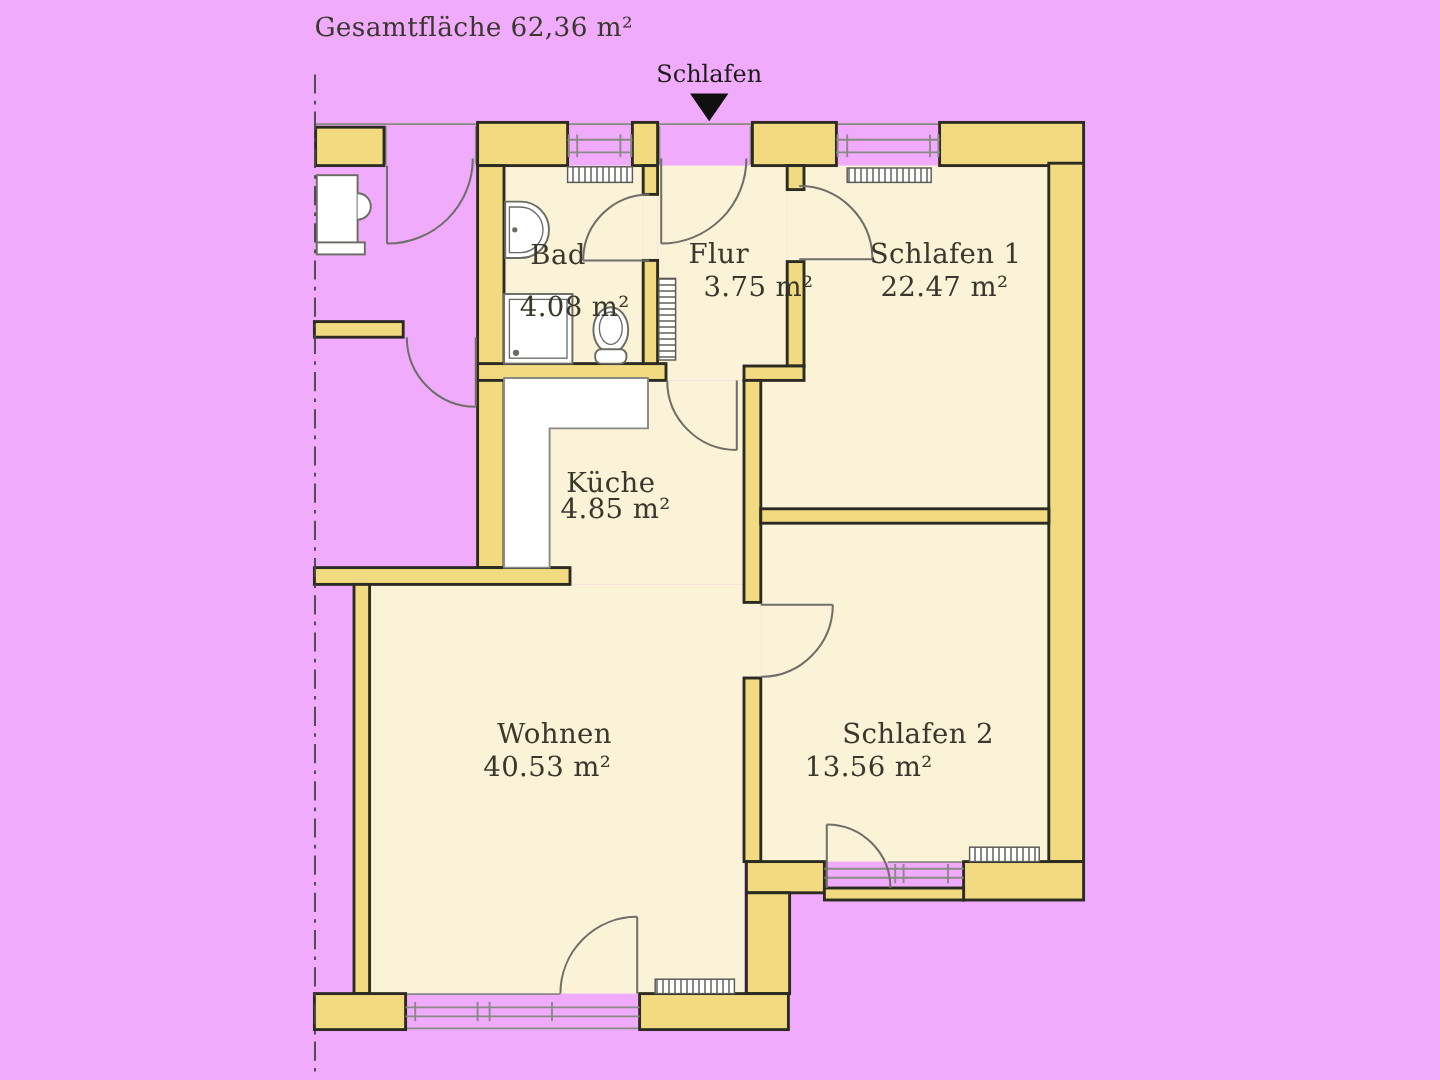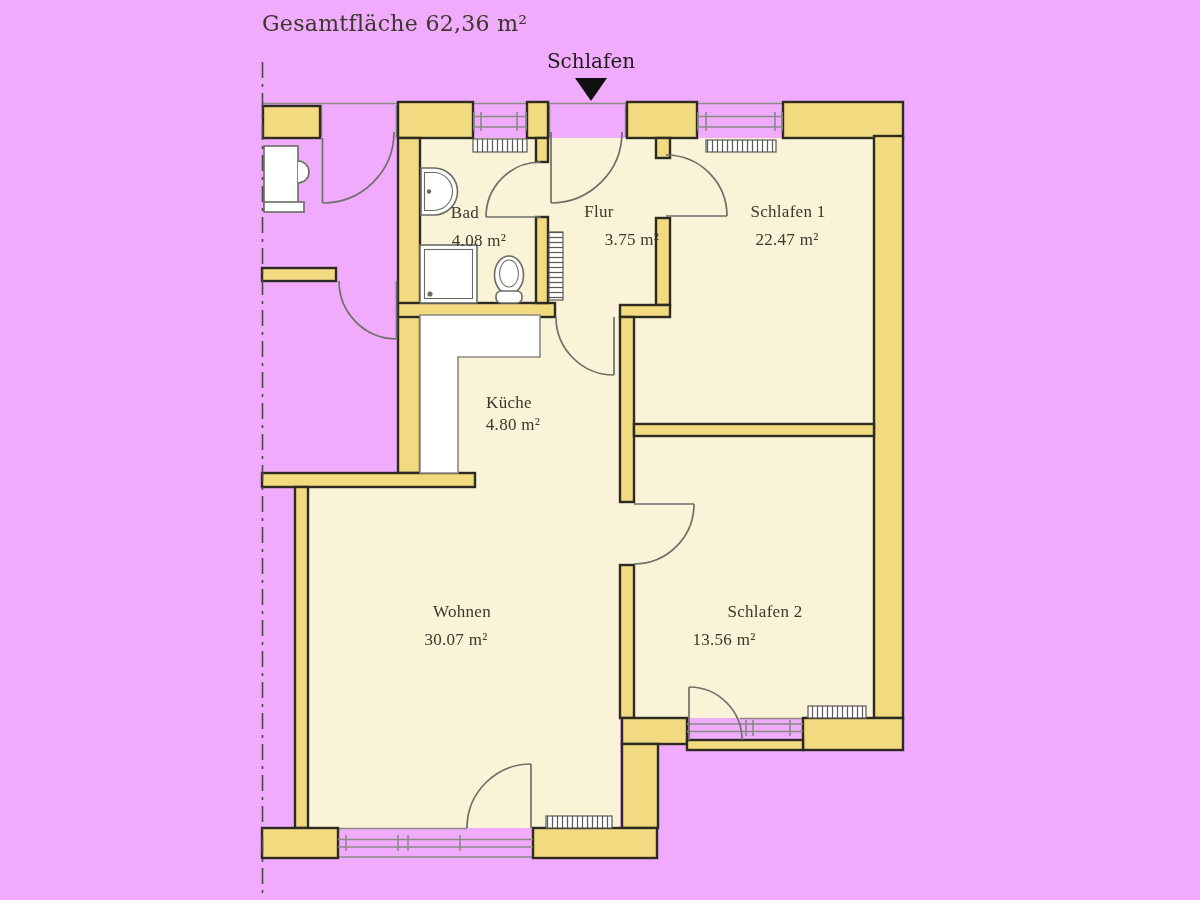--- a/index.html
+++ b/index.html
@@ -12,21 +12,21 @@
     --arrow:#101010;
   }
   html,body{margin:0;padding:0;background:#ffffff;}
   .canvas{
     position:relative;width:1200px;height:900px;background:#f0abfc;
     font-family:"DejaVu Serif","Liberation Serif",serif;overflow:hidden;
   }
   .plan-svg{position:absolute;left:0;top:0;}
   .lbl{
     position:absolute;transform:translate(-50%,-50%);
-    font-size:17px;color:var(--text);white-space:nowrap;letter-spacing:.3px;font-family:Liberation Serif, serif;
+    font-size:23px;color:var(--text);white-space:nowrap;letter-spacing:.3px;
   }
   .title-lbl{
     position:absolute;left:262px;top:11px;font-size:22px;color:var(--text);
     white-space:nowrap;letter-spacing:.3px;
   }
   .entrance-lbl{
     position:absolute;left:591px;top:49px;transform:translateX(-50%);
     font-size:20px;color:#1c1c18;white-space:nowrap;
   }
 </style>
@@ -207,30 +207,30 @@
 
     <line x1="262.5" y1="62" x2="262.5" y2="898" stroke="#4a4a45" stroke-width="1.6" stroke-dasharray="16 6 3 6"></line>
 
     <polygon points="575,78 607,78 591,101" fill="var(--arrow)"></polygon>
   </svg>
 
   <div class="title-lbl">Gesamtfläche 62,36 m²</div>
   <div class="entrance-lbl">Schlafen</div>
 
   <div class="lbl" style="left:465px;top:213px">Bad</div>
-  <div class="lbl" style="left:479px;top:241px">4.08 m²</div>
+  <div class="lbl" style="left:479px;top:256px">4.08 m²</div>
 
   <div class="lbl" style="left:599px;top:212px">Flur</div>
   <div class="lbl" style="left:632px;top:240px">3.75 m²</div>
 
   <div class="lbl" style="left:788px;top:212px">Schlafen 1</div>
   <div class="lbl" style="left:787px;top:240px">22.47 m²</div>
 
   <div class="lbl" style="left:509px;top:403px">Küche</div>
-  <div class="lbl" style="left:513px;top:425px">4.80 m²</div>
+  <div class="lbl" style="left:513px;top:425px">4.85 m²</div>
 
   <div class="lbl" style="left:462px;top:612px">Wohnen</div>
-  <div class="lbl" style="left:456px;top:640px">30.07 m²</div>
+  <div class="lbl" style="left:456px;top:640px">40.53 m²</div>
 
   <div class="lbl" style="left:765px;top:612px">Schlafen 2</div>
   <div class="lbl" style="left:724px;top:640px">13.56 m²</div>
 
 </div>
 
 </body></html>

